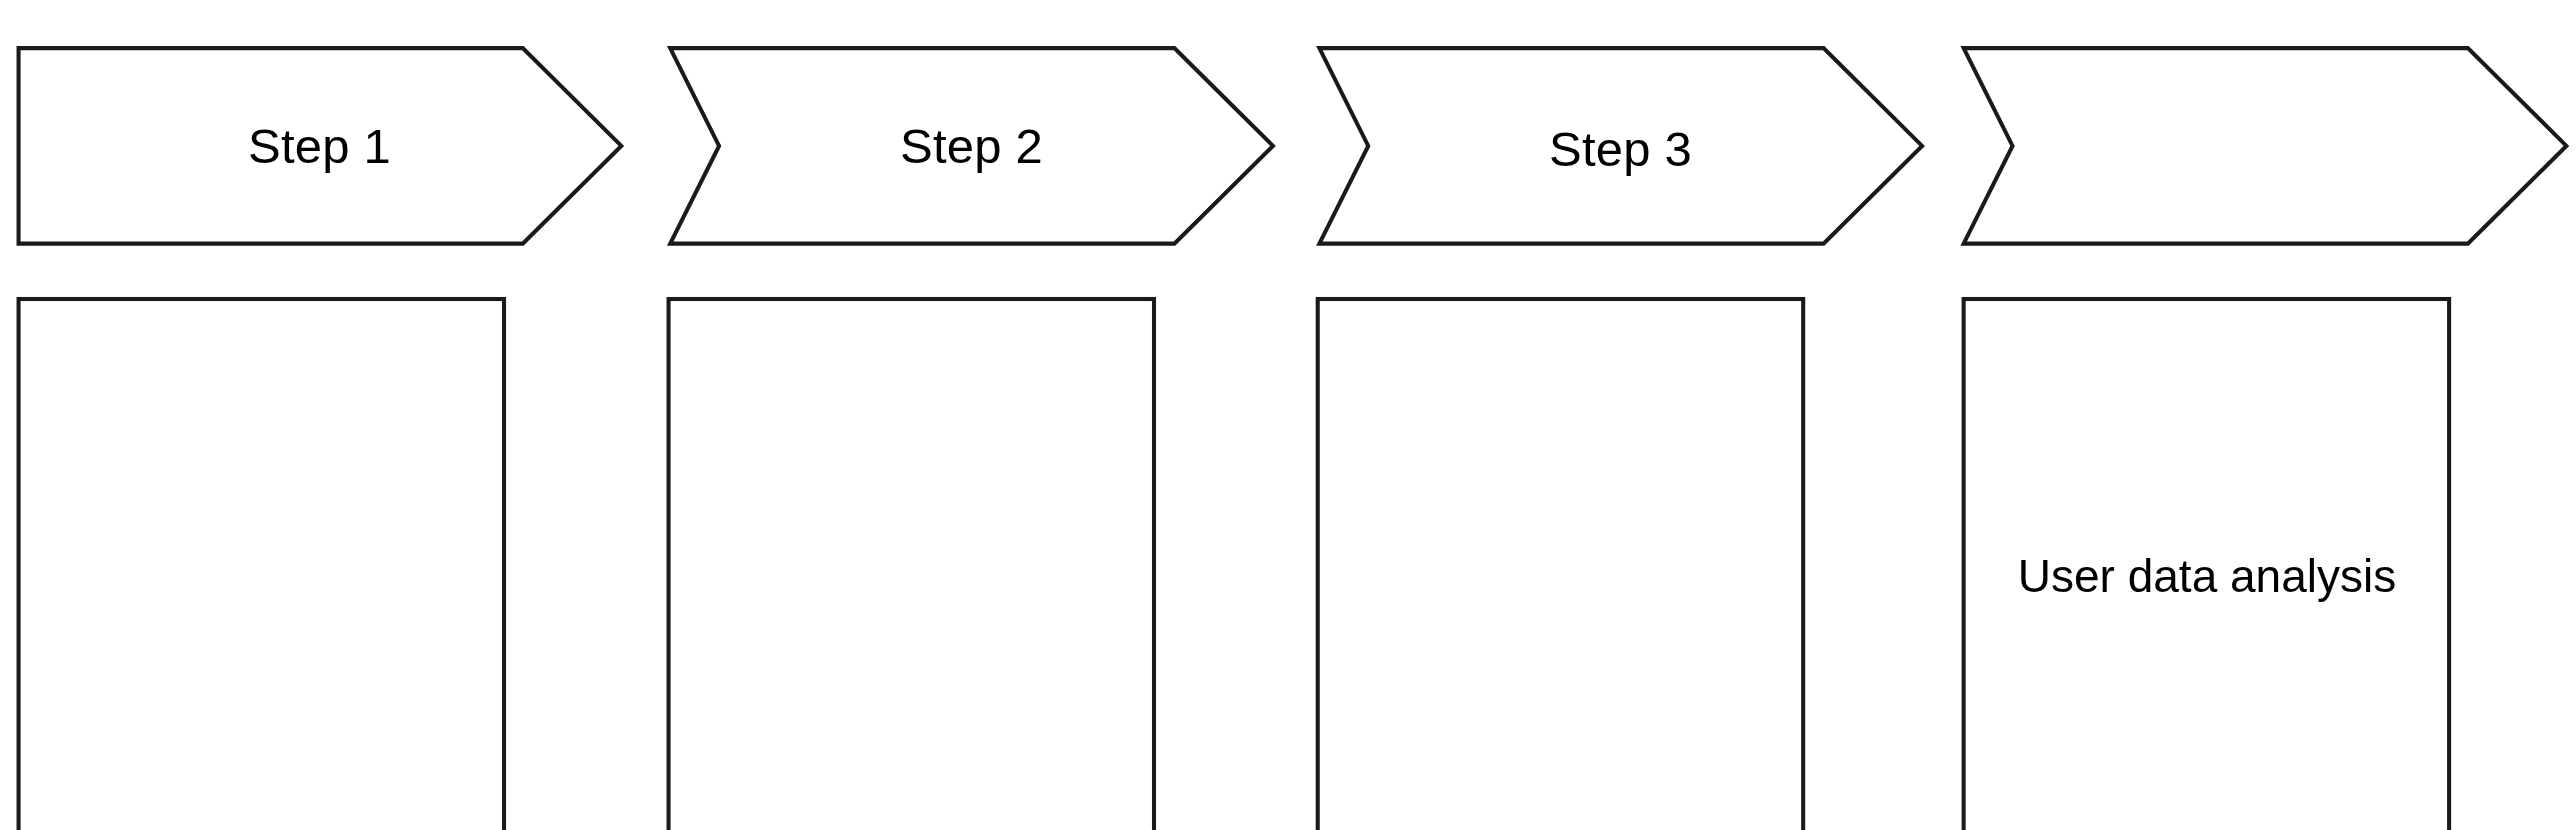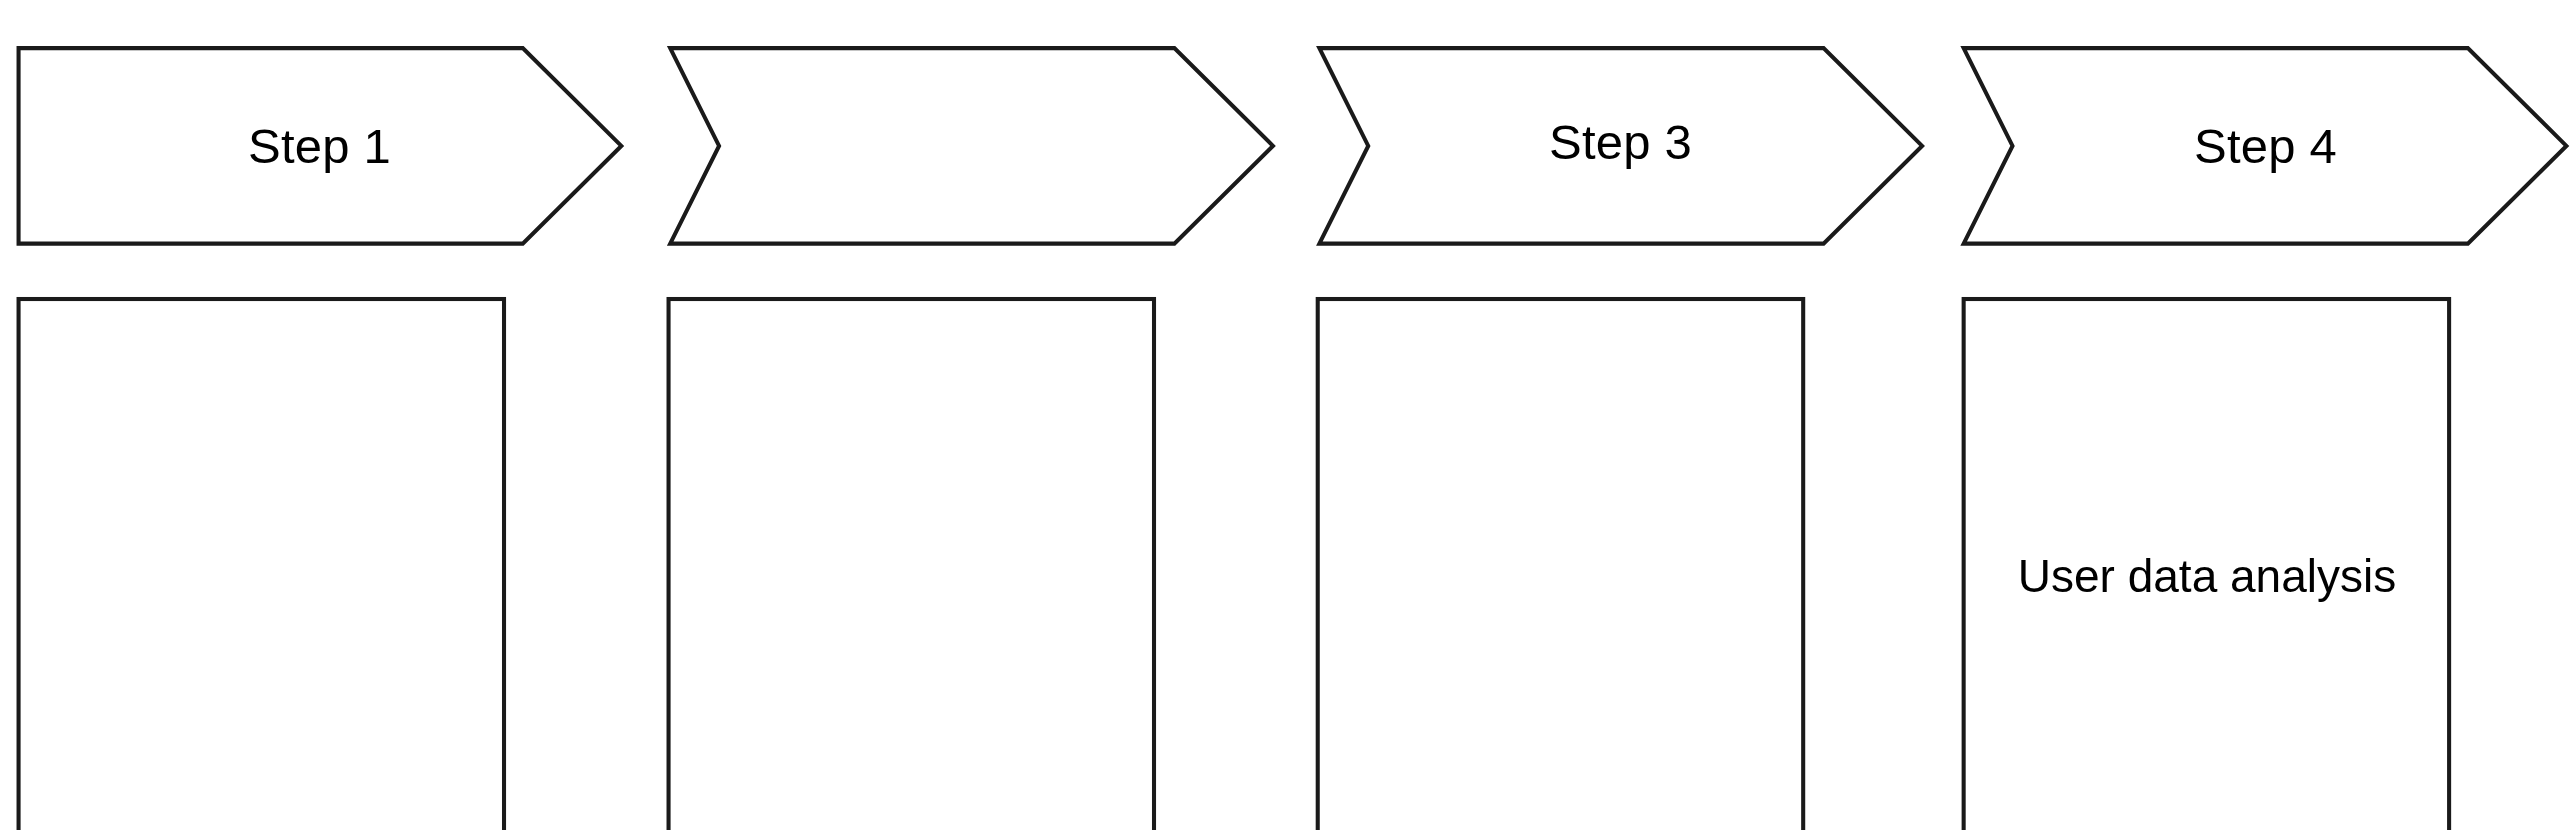--- a/index.html
+++ b/index.html
@@ -81,19 +81,19 @@
     <polygon class="chevron-shape" points="1619,10 2238,10 2359,130 2238,250 1619,250 1679,130"></polygon>
     <polygon class="chevron-shape" points="2410,10 3029,10 3150,130 3029,250 2410,250 2470,130"></polygon>
 
     <rect class="box-shape" x="22" y="318" width="596" height="682"></rect>
     <rect class="box-shape" x="820" y="318" width="596" height="682"></rect>
     <rect class="box-shape" x="1617" y="318" width="596" height="682"></rect>
     <rect class="box-shape" x="2410" y="318" width="596" height="682"></rect>
   </svg>
 
   <div class="chevron-label" style="left:18px; top:8.1px; width:603px; height:196px;">Step 1</div>
-  <div class="chevron-label" style="left:1319px; top:4px; width:603px; height:196px;text-align:right;">Step 3</div>
-  <div class="chevron-label" style="left:1964px; top:8.1px; width:603px; height:196px;">Step 4</div>
+  <div class="chevron-label" style="left:670px; top:8.1px; width:603px; height:196px;">Step 2</div>
+  <div class="chevron-label" style="left:1319px; top:11px; width:603px; height:196px;text-align:right;">Step 3</div>
 
   <div class="box-label" style="left:1964px; top:259px; width:486px; height:556px;">User data analysis</div>
 
 </div>
 
 
 </body></html>

